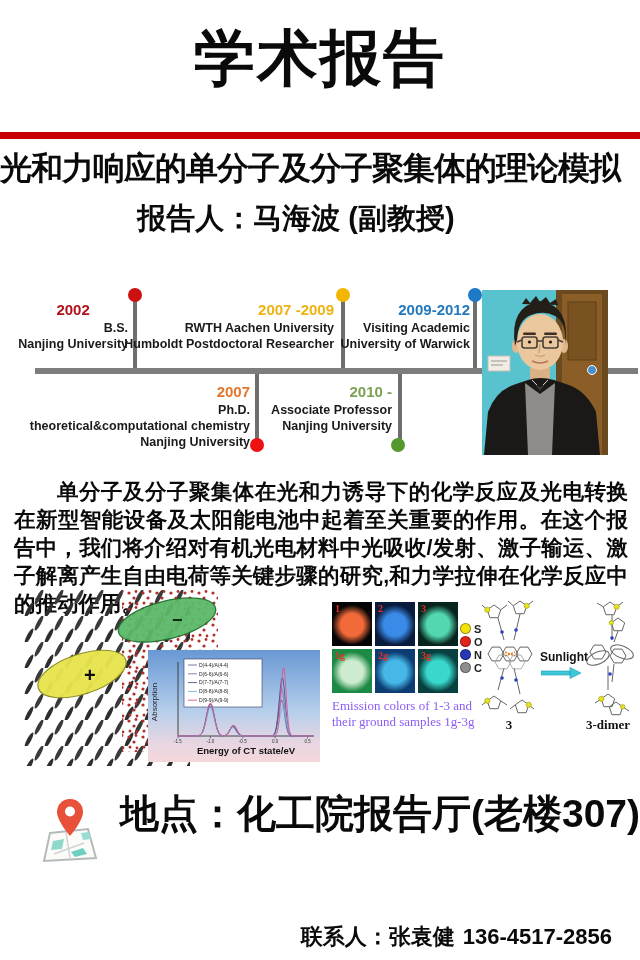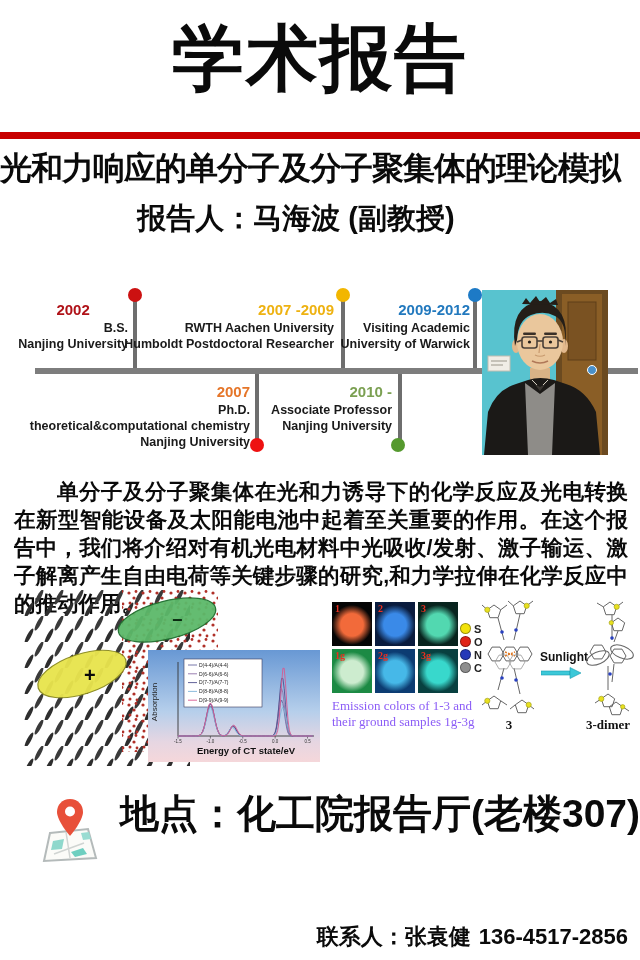--- a/index.html
+++ b/index.html
@@ -1,21 +1,21 @@
 <!DOCTYPE html>
 <html><head>
 <meta charset="utf-8">
 <style>
   html,body{margin:0;padding:0;background:#e8e8e8;}
   .poster{position:relative;width:640px;height:960px;margin:0 auto;background:#ffffff;overflow:hidden;
           font-family:"Liberation Sans","DejaVu Sans",sans-serif;color:#111;}
   .abs{position:absolute;}
 
   
-  .main-title{top:4px;left:0;width:640px;text-align:center;font-size:72px;line-height:108px;
+  .main-title{top:4px;left:0;width:640px;text-align:center;font-size:61px;line-height:108px;
               font-weight:900;letter-spacing:2px;color:#0a0a0a;}
   .red-rule{top:132px;left:0;width:640px;height:7px;background:#c80000;}
   .subtitle{top:147px;left:0;width:584px;text-align:center;font-size:32px;font-weight:900;
             letter-spacing:-1px;white-space:nowrap;color:#0a0a0a;}
   .speaker{top:199px;left:0;width:592px;text-align:center;font-size:29px;font-weight:900;color:#0a0a0a;}
   .affiliation{top:237px;left:0;width:640px;text-align:center;font-size:17px;font-weight:700;color:#0a0a0a;}
 
   
   .timeline{top:288px;left:0;width:640px;height:175px;}
   .tl-bar{position:absolute;left:35px;top:80px;width:603px;height:6px;background:#7d7d7d;}
@@ -47,21 +47,21 @@
   .atom-sym{font-size:11px;font-weight:700;color:#222;}
   .mol{position:absolute;}
   .mol-label{position:absolute;font-family:"Liberation Serif",serif;font-size:13px;font-weight:700;
              text-align:center;color:#111;}
   .sun-arrow{position:absolute;left:82px;top:58px;width:42px;text-align:center;}
   .sun-label{font-size:12px;font-weight:800;color:#111;margin-bottom:1px;}
 
   
   .map-icon{top:796px;left:40px;width:60px;height:70px;}
   .detail-text{top:792px;left:120px;font-size:39px;font-weight:900;line-height:43px;color:#0a0a0a;white-space:nowrap;}
-  .contact{top:922px;right:12px;font-size:22px;font-weight:800;color:#0a0a0a;white-space:nowrap;}
+  .contact{top:922px;right:28px;font-size:22px;font-weight:800;color:#0a0a0a;white-space:nowrap;}
   .contact span{margin-left:8px;}
 </style>
 </head>
 <body>
 
 <div class="poster">
 
   <div class="abs main-title">学术报告</div>
   <div class="abs red-rule" style="background: rgb(200, 0, 0);"></div>
   <div class="abs subtitle">光和力响应的单分子及分子聚集体的理论模拟</div>

